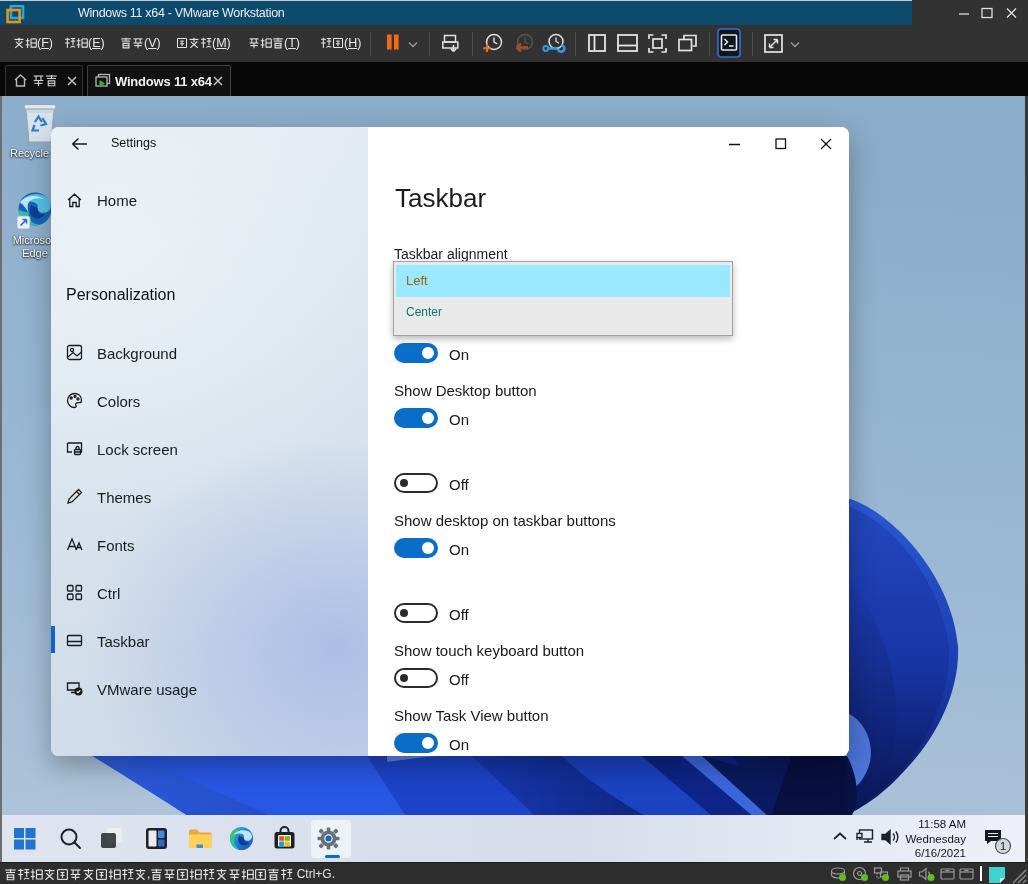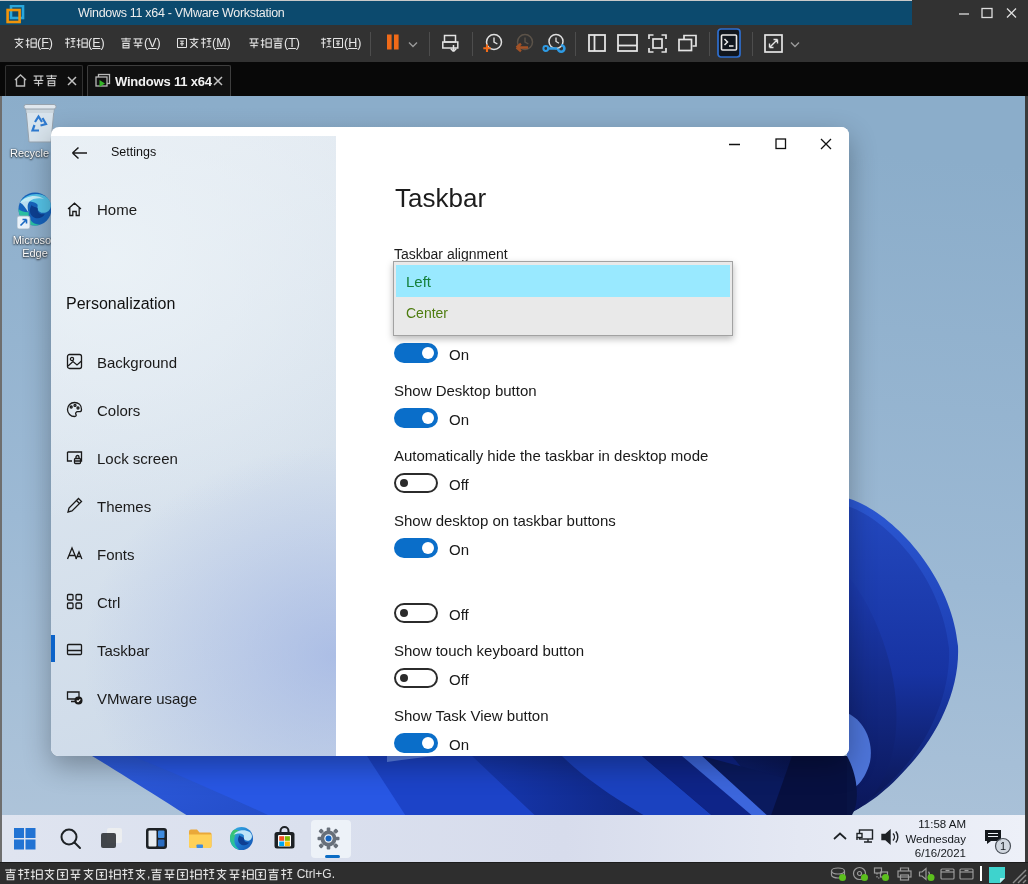--- a/index.html
+++ b/index.html
@@ -16,21 +16,21 @@
 #tabbar{position:absolute;left:0;top:62px;width:1028px;height:34px;background:#080808}
 .tab{position:absolute;top:3px;height:31px;border:1px solid #323232;border-bottom:none;background:#0e0e0e;border-radius:2px 2px 0 0}
 
 #screen{position:absolute;left:2px;top:96px;width:1023px;height:766px;overflow:hidden;background:#a9bdd2}
 #bleft{position:absolute;left:0;top:96px;width:2px;height:766px;background:#6e6e6e}
 #bright{position:absolute;left:1025px;top:96px;width:3px;height:766px;background:#3a3a3a}
 
 .dlabel{position:absolute;color:#fff;font-size:11px;text-align:center;text-shadow:0 1px 2px rgba(0,0,0,.85),0 0 2px rgba(0,0,0,.6);line-height:13px}
 
 #win{position:absolute;left:49px;top:31px;width:798px;height:629px;border-radius:8px;box-shadow:0 10px 28px rgba(0,0,0,.3);overflow:hidden;background:#fff}
-#sidebar{position:absolute;left:0;top:9px;width:285px;height:629px;
+#sidebar{position:absolute;left:0;top:0;width:317px;height:629px;
  background:radial-gradient(360px 300px at 285px 520px,rgba(148,170,226,.6),rgba(148,170,226,0) 70%),
  radial-gradient(420px 360px at 60px 120px,rgba(235,242,247,.9),rgba(235,242,247,0) 75%),
  linear-gradient(160deg,#e7edf3 0%,#dae4ee 45%,#ccd9e8 100%)}
 #rpanel{position:absolute;left:317px;top:0;width:481px;height:629px;background:#fff}
 .navtext{position:absolute;left:46px;font-size:15px;color:#1a1a1a}
 .navicon{position:absolute;left:15px;width:17px;height:17px}
 #selbar{position:absolute;left:0px;top:499px;width:4px;height:27px;background:#0c63c9}
 #searchbox{position:absolute;left:15px;top:104px;width:288px;height:31px;background:#fff;border:2px solid #8a8a8a}
 .toggle-on{position:absolute;width:44px;height:20px;border-radius:10px;background:#0a6ec9}
 .toggle-on i{position:absolute;right:4px;top:4px;width:12px;height:12px;border-radius:50%;background:#fff}
@@ -465,21 +465,20 @@
 
       <div class="toggle-on" style="left:343px;top:216px">
         <i></i>
       </div>
       <span class="tstate" style="top:219px">On</span>
       <div class="tlabel" style="top:255px">Show Desktop button</div>
       <div class="toggle-on" style="left:343px;top:281px">
         <i></i>
       </div>
       <span class="tstate" style="top:284px">On</span>
-      <div class="tlabel" style="top:320px">Automatically hide the taskbar in desktop mode</div>
       <div class="toggle-off" style="left:343px;top:346px">
         <i></i>
       </div>
       <span class="tstate" style="top:349px">Off</span>
       <div class="tlabel" style="top:385px">Show desktop on taskbar buttons</div>
       <div class="toggle-on" style="left:343px;top:411px">
         <i></i>
       </div>
       <span class="tstate" style="top:414px">On</span>
       <div class="toggle-off" style="left:343px;top:476px">
@@ -492,22 +491,22 @@
       </div>
       <span class="tstate" style="top:544px">Off</span>
       <div class="tlabel" style="top:580px">Show Task View button</div>
       <div class="toggle-on" style="left:343px;top:606px">
         <i></i>
       </div>
       <span class="tstate" style="top:609px">On</span>
 
       <div class="abs" style="left:342px;top:134px;width:340px;height:75px;background:#e9e9e9;border:1px solid #a2a2a2;box-shadow:0 3px 7px rgba(0,0,0,.28)">
         <div class="abs" style="left:2px;top:3px;width:334px;height:32px;background:#99e9ff"></div>
-        <span class="abs" style="left:12px;top:11px;font-size:15px;color:#15803d">Left</span>
-        <span class="abs" style="left:12px;top:43px;font-size:14px;color:#4d7c0f">Center</span>
+        <span class="abs" style="left:12px;top:11px;font-size:13px;color:#a16207">Left</span>
+        <span class="abs" style="left:12px;top:43px;font-size:12px;color:#0f766e">Center</span>
       </div>
   </div>
 
   <div id="taskbar">
 
     <div class="abs" style="left:309px;top:5px;width:40px;height:38px;border-radius:4px;background:#edf2f8"></div>
     <div class="abs" style="left:323px;top:40px;width:15px;height:3px;border-radius:2px;background:#0b6cc4"></div>
 
     <svg class="tbicon" style="left:10px" viewBox="0 0 25 25">
       <rect x="2" y="2" width="10" height="10" fill="#2273d3"></rect>

